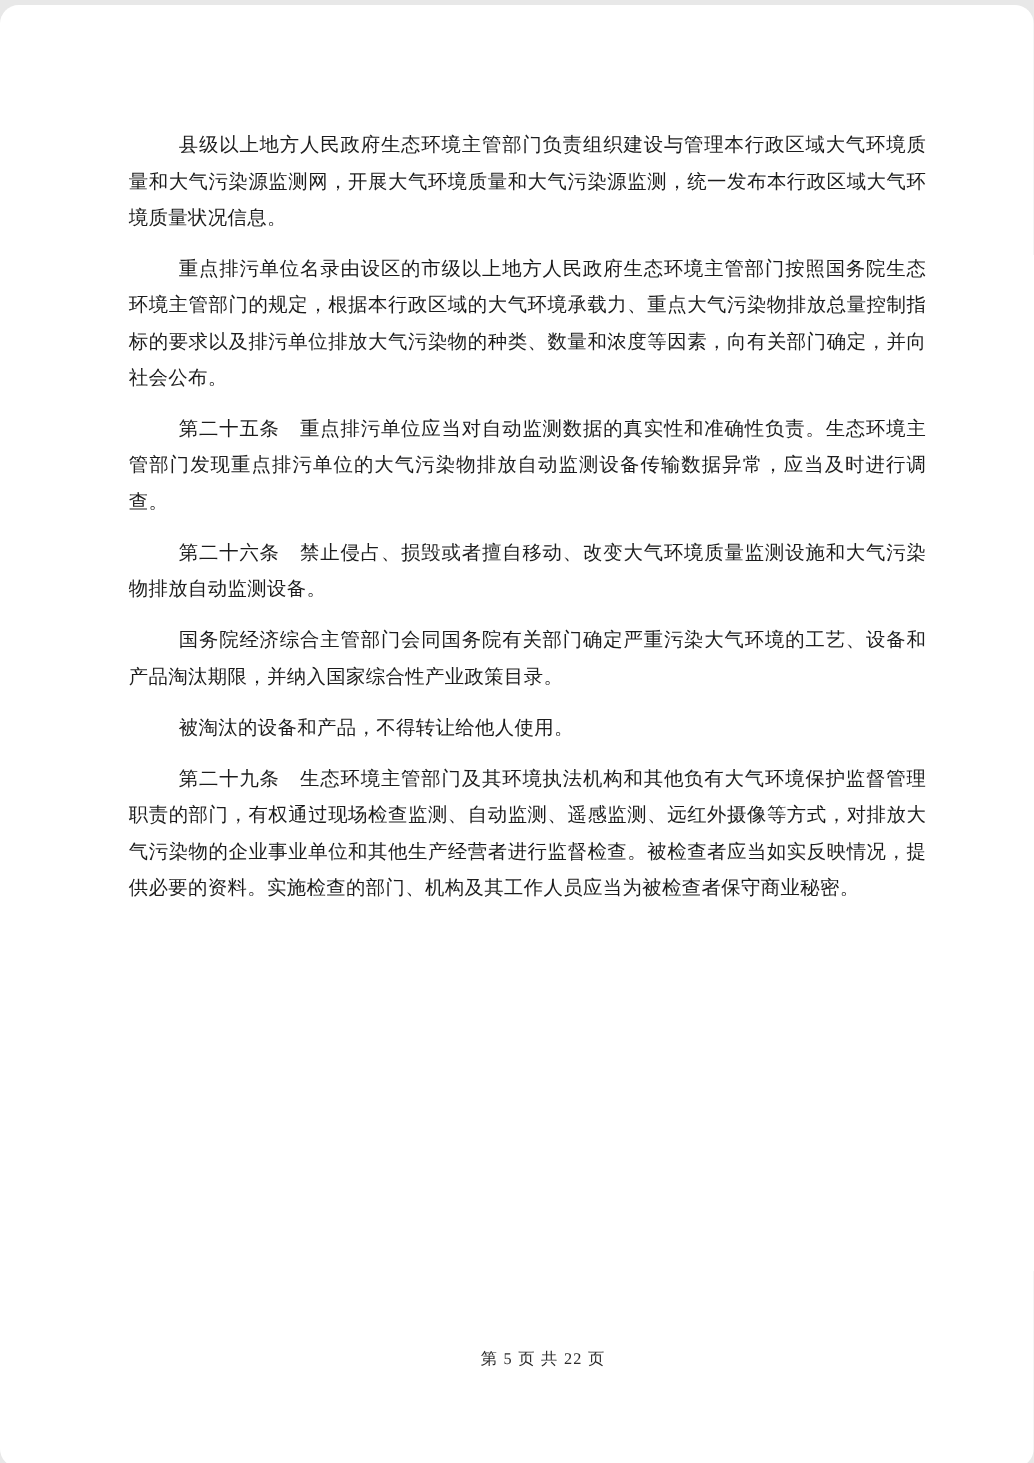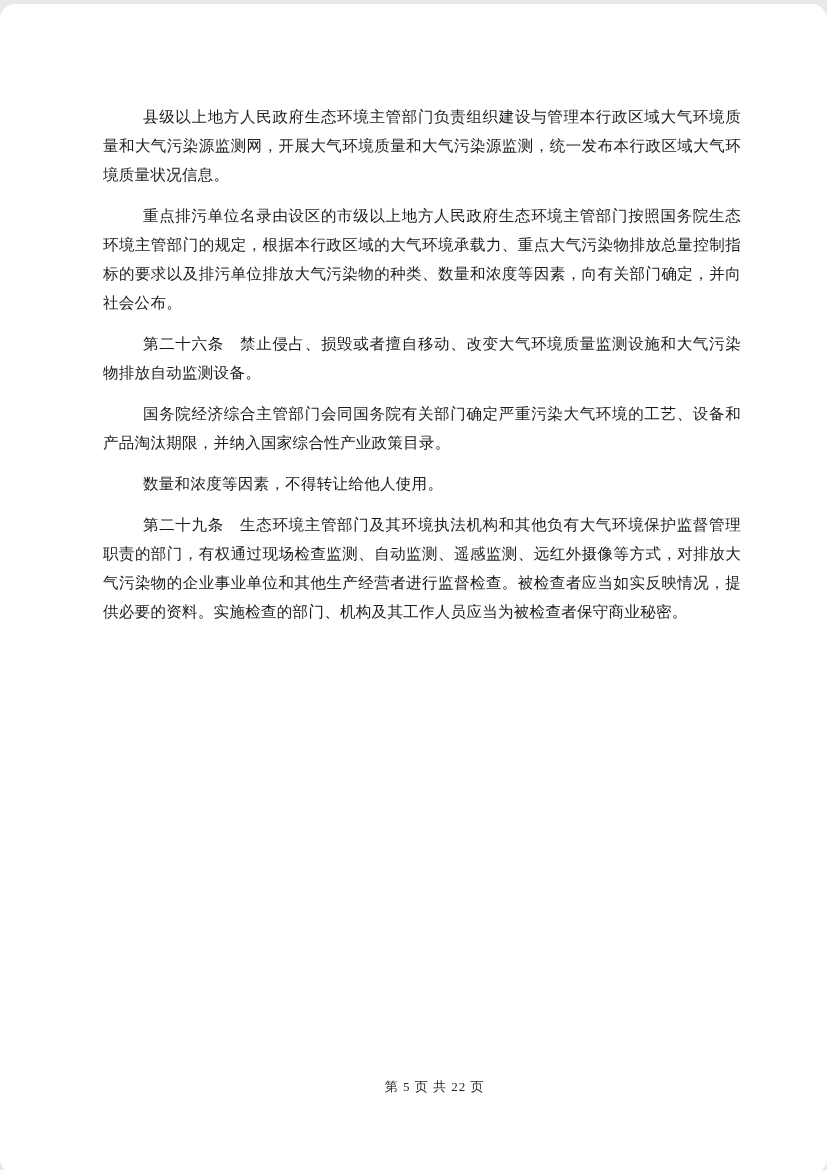--- a/index.html
+++ b/index.html
@@ -47,19 +47,20 @@
     padding-left: 21px;
   }
 </style>
 </head>
 <body>
 
 <div class="page">
   <main class="content">
       <p class="para">县级以上地方人民政府生态环境主管部门负责组织建设与管理本行政区域大气环境质量和大气污染源监测网，开展大气环境质量和大气污染源监测，统一发布本行政区域大气环境质量状况信息。</p>
       <p class="para">重点排污单位名录由设区的市级以上地方人民政府生态环境主管部门按照国务院生态环境主管部门的规定，根据本行政区域的大气环境承载力、重点大气污染物排放总量控制指标的要求以及排污单位排放大气污染物的种类、数量和浓度等因素，向有关部门确定，并向社会公布。</p>
+      <p class="para">第二十五条　重点排污单位应当对自动监测数据的真实性和准确性负责。生态环境主管部门发现重点排污单位的大气污染物排放自动监测设备传输数据异常，应当及时进行调查。</p>
       <p class="para">第二十六条　禁止侵占、损毁或者擅自移动、改变大气环境质量监测设施和大气污染物排放自动监测设备。</p>
       <p class="para">国务院经济综合主管部门会同国务院有关部门确定严重污染大气环境的工艺、设备和产品淘汰期限，并纳入国家综合性产业政策目录。</p>
-      <p class="para">数量和浓度等因素，不得转让给他人使用。</p>
+      <p class="para">被淘汰的设备和产品，不得转让给他人使用。</p>
       <p class="para">第二十九条　生态环境主管部门及其环境执法机构和其他负有大气环境保护监督管理职责的部门，有权通过现场检查监测、自动监测、遥感监测、远红外摄像等方式，对排放大气污染物的企业事业单位和其他生产经营者进行监督检查。被检查者应当如实反映情况，提供必要的资料。实施检查的部门、机构及其工作人员应当为被检查者保守商业秘密。</p>
     </main>
   <div class="footer">第 5 页 共 22 页</div>
 </div>
 
 </body></html>

